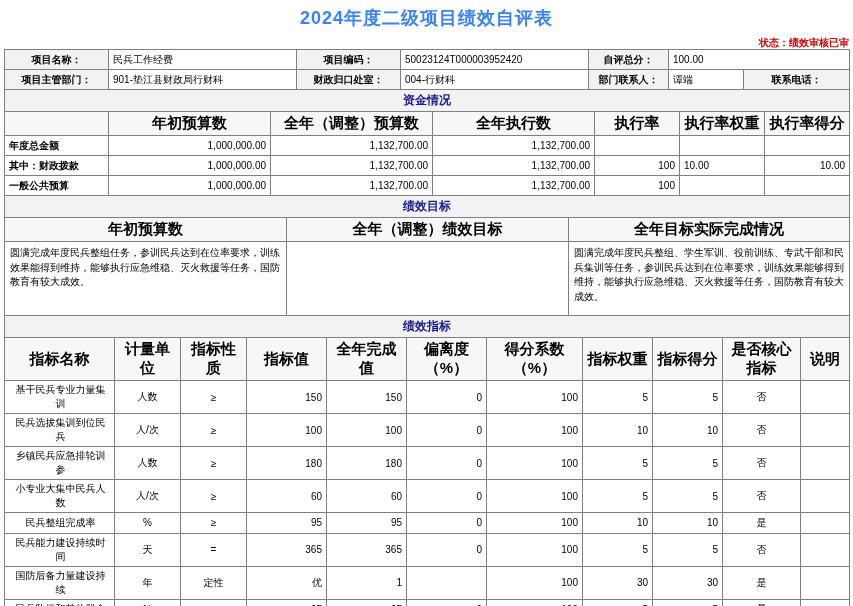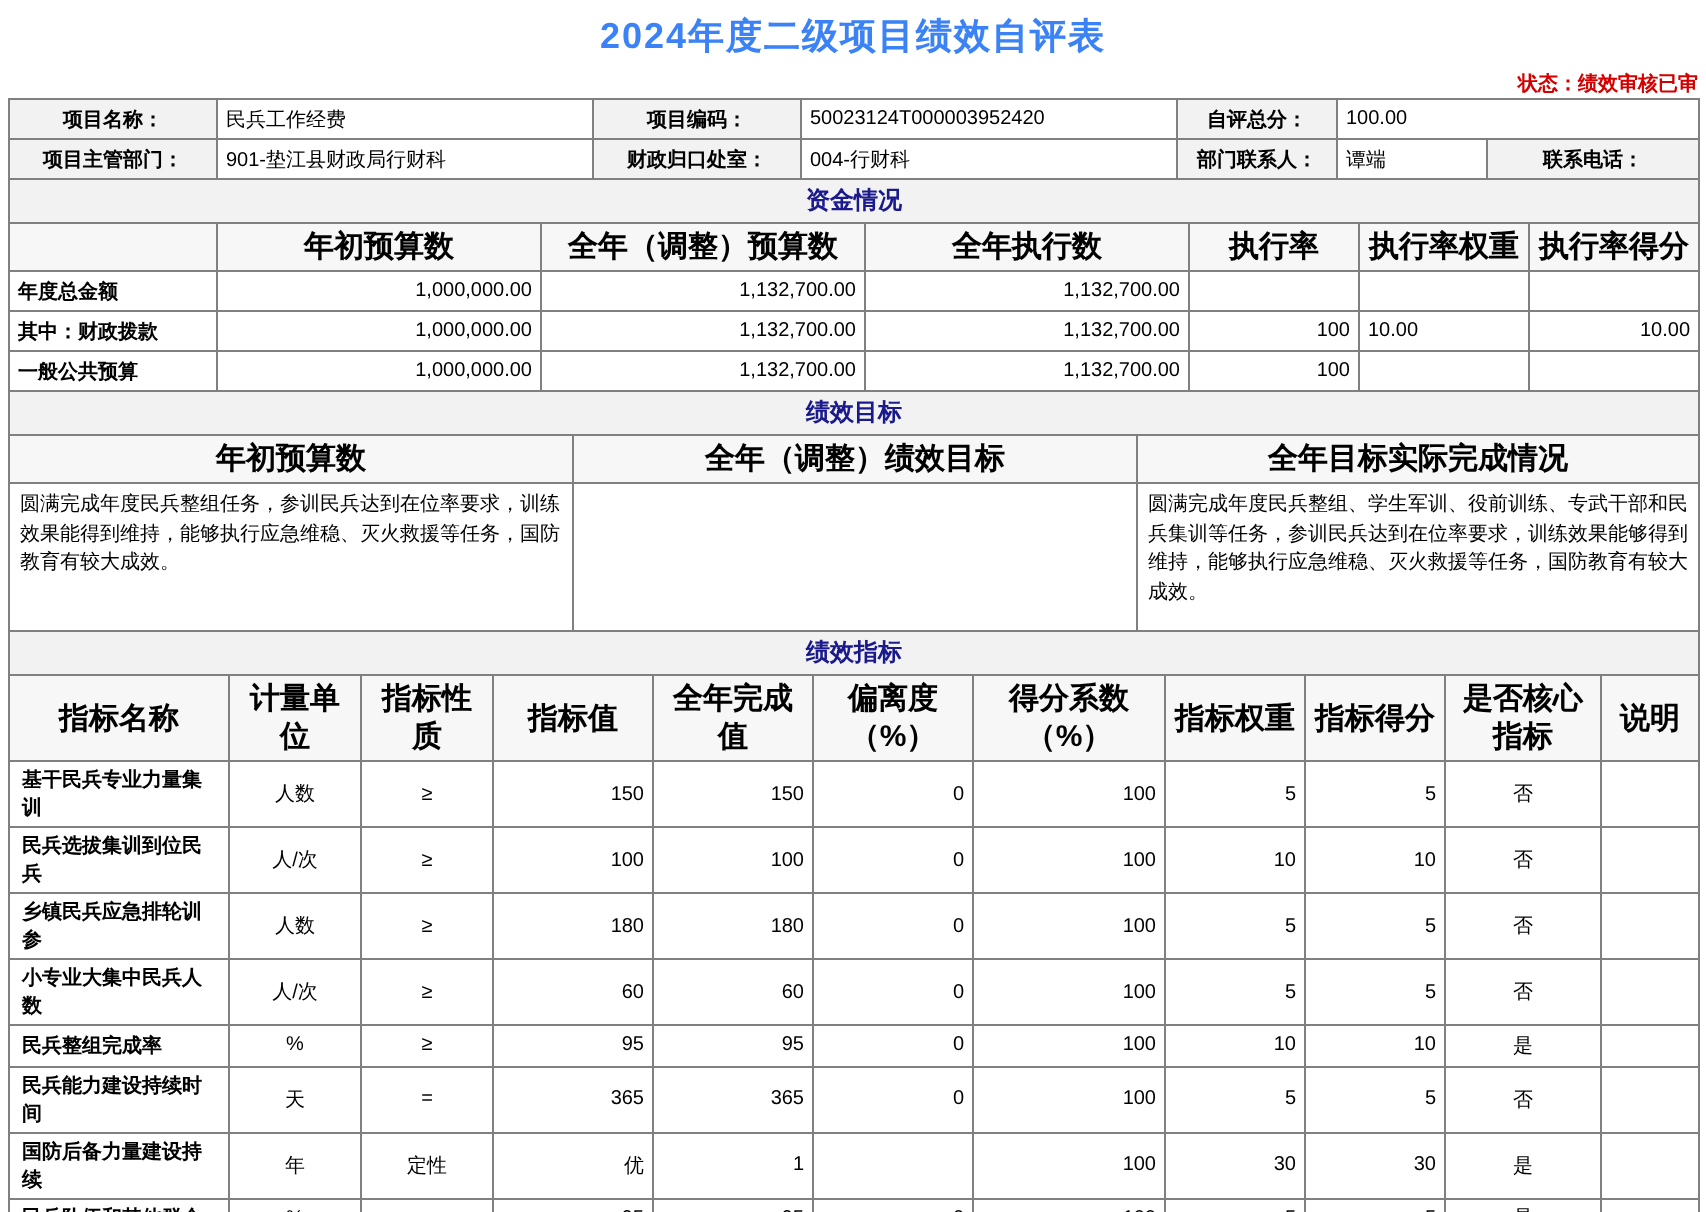--- a/index.html
+++ b/index.html
@@ -57,21 +57,21 @@
   }
   .goalcell{
     vertical-align:top;
     text-align:left;
     font-size:10px;
     line-height:1.45;
     padding:4px 5px;
     height:74px;
   }
   .idx td{height:20.5px;}
-  .idx .name{text-align:left;padding-left:6px;font-weight:bold;}
+  .idx .name{text-align:center;padding-left:6px;}
 </style>
 </head>
 <body>
 
 <div class="page">
 
   <div class="title">2024年度二级项目绩效自评表</div>
 
   <div class="status-line">
     <span>状态：</span><span>绩效审核已审</span>

